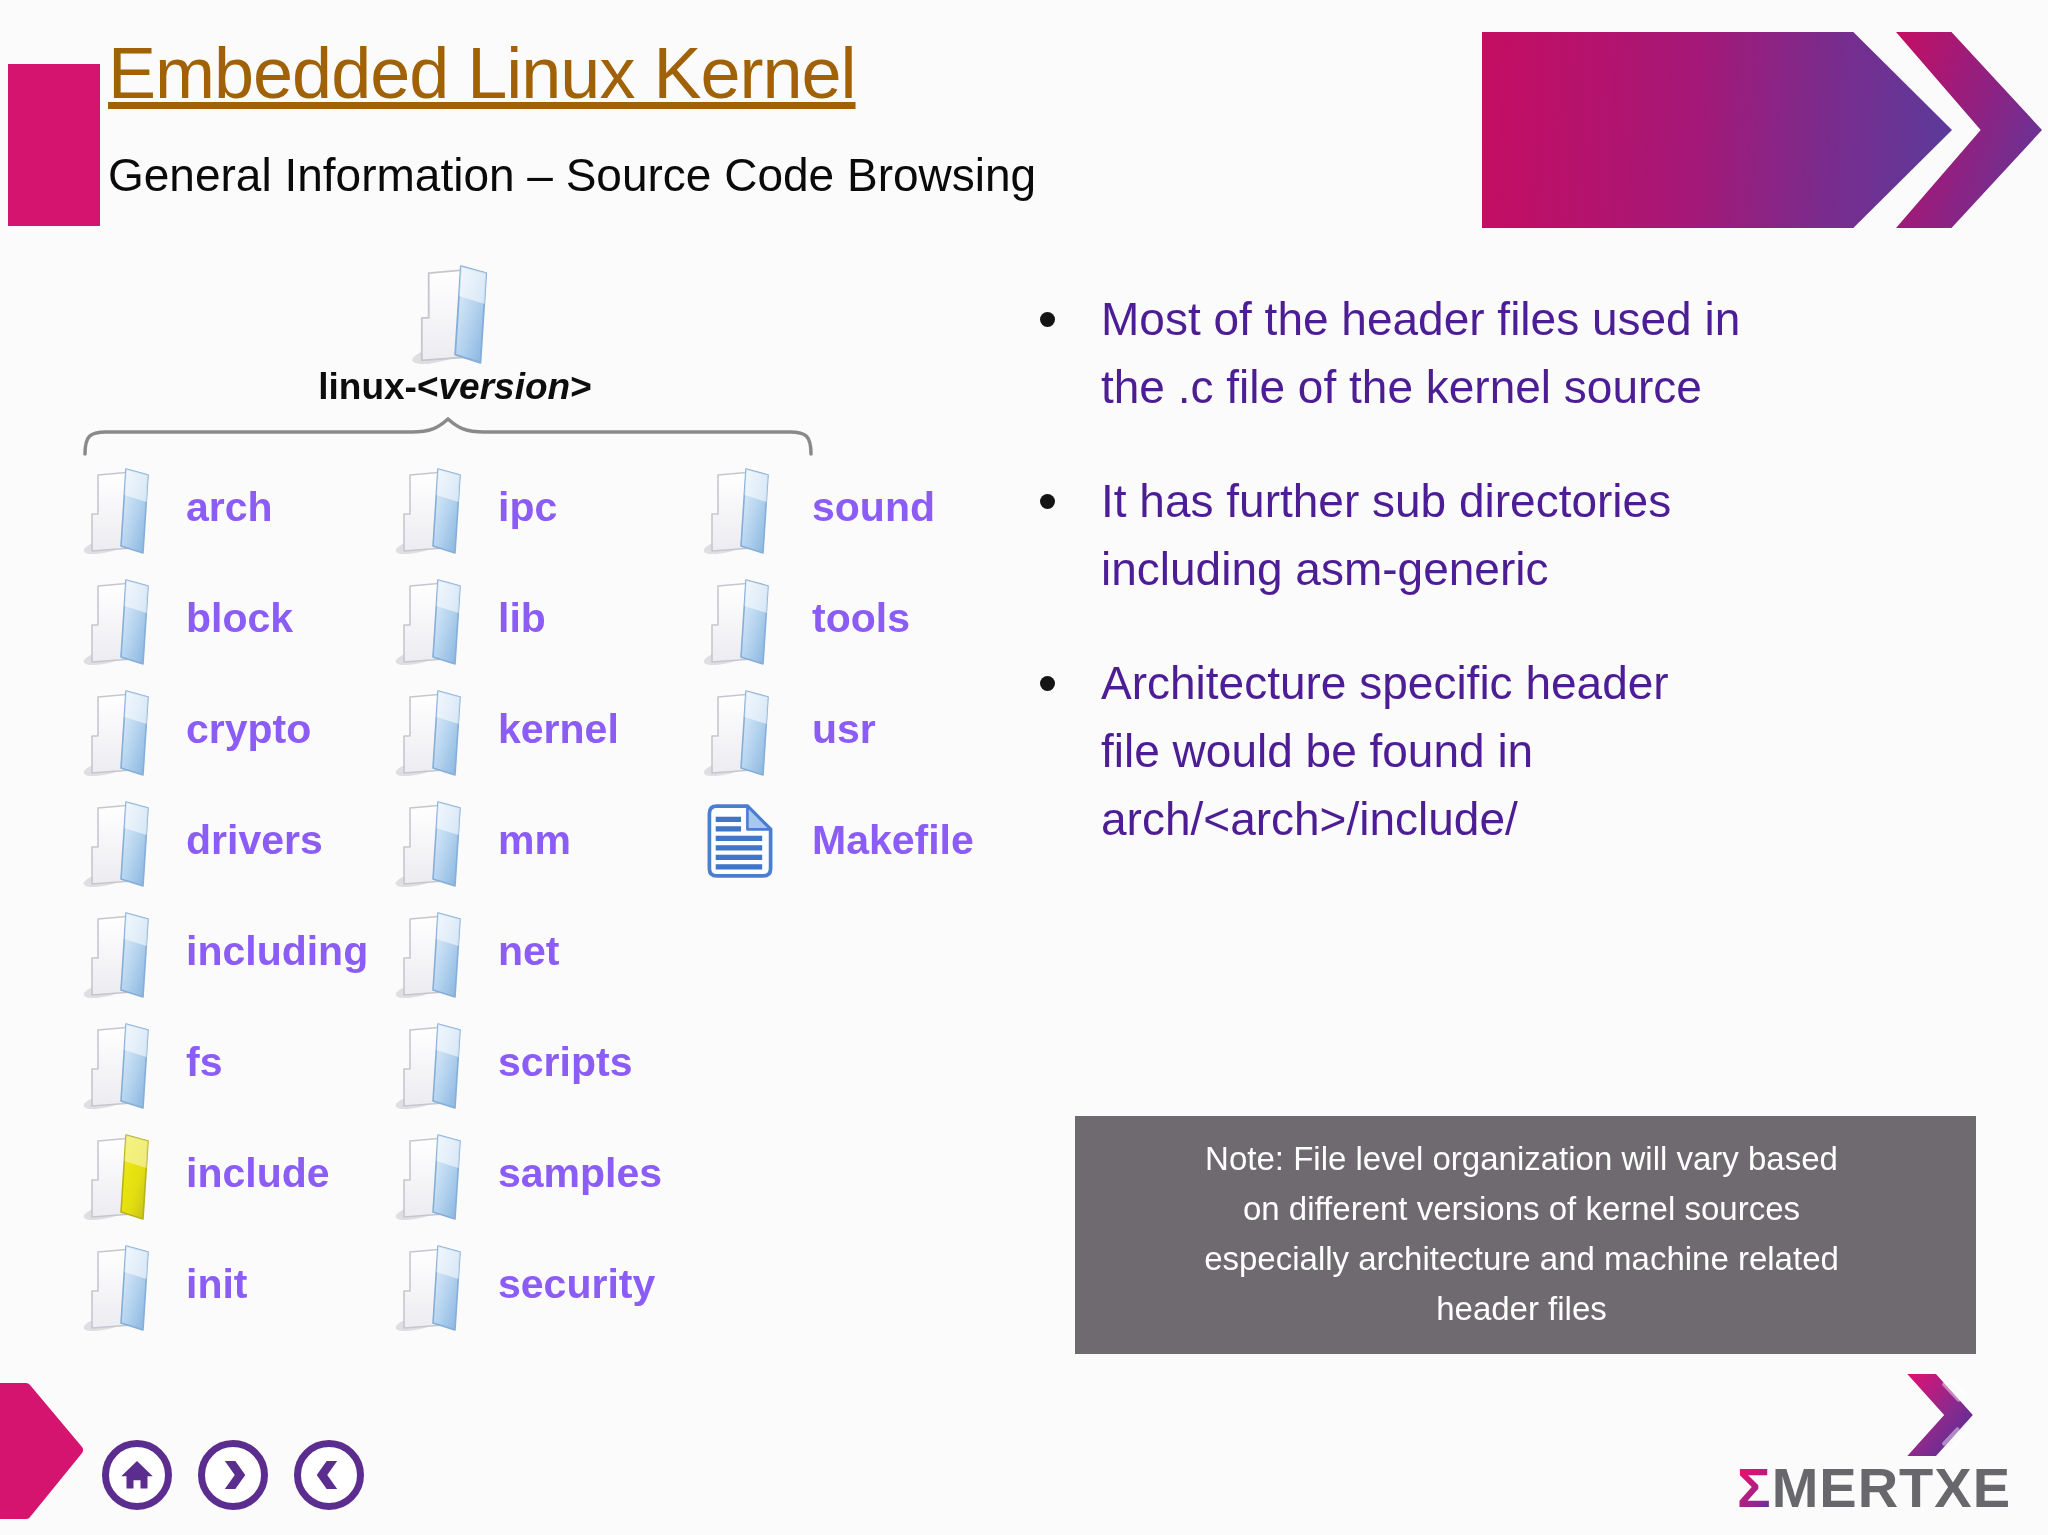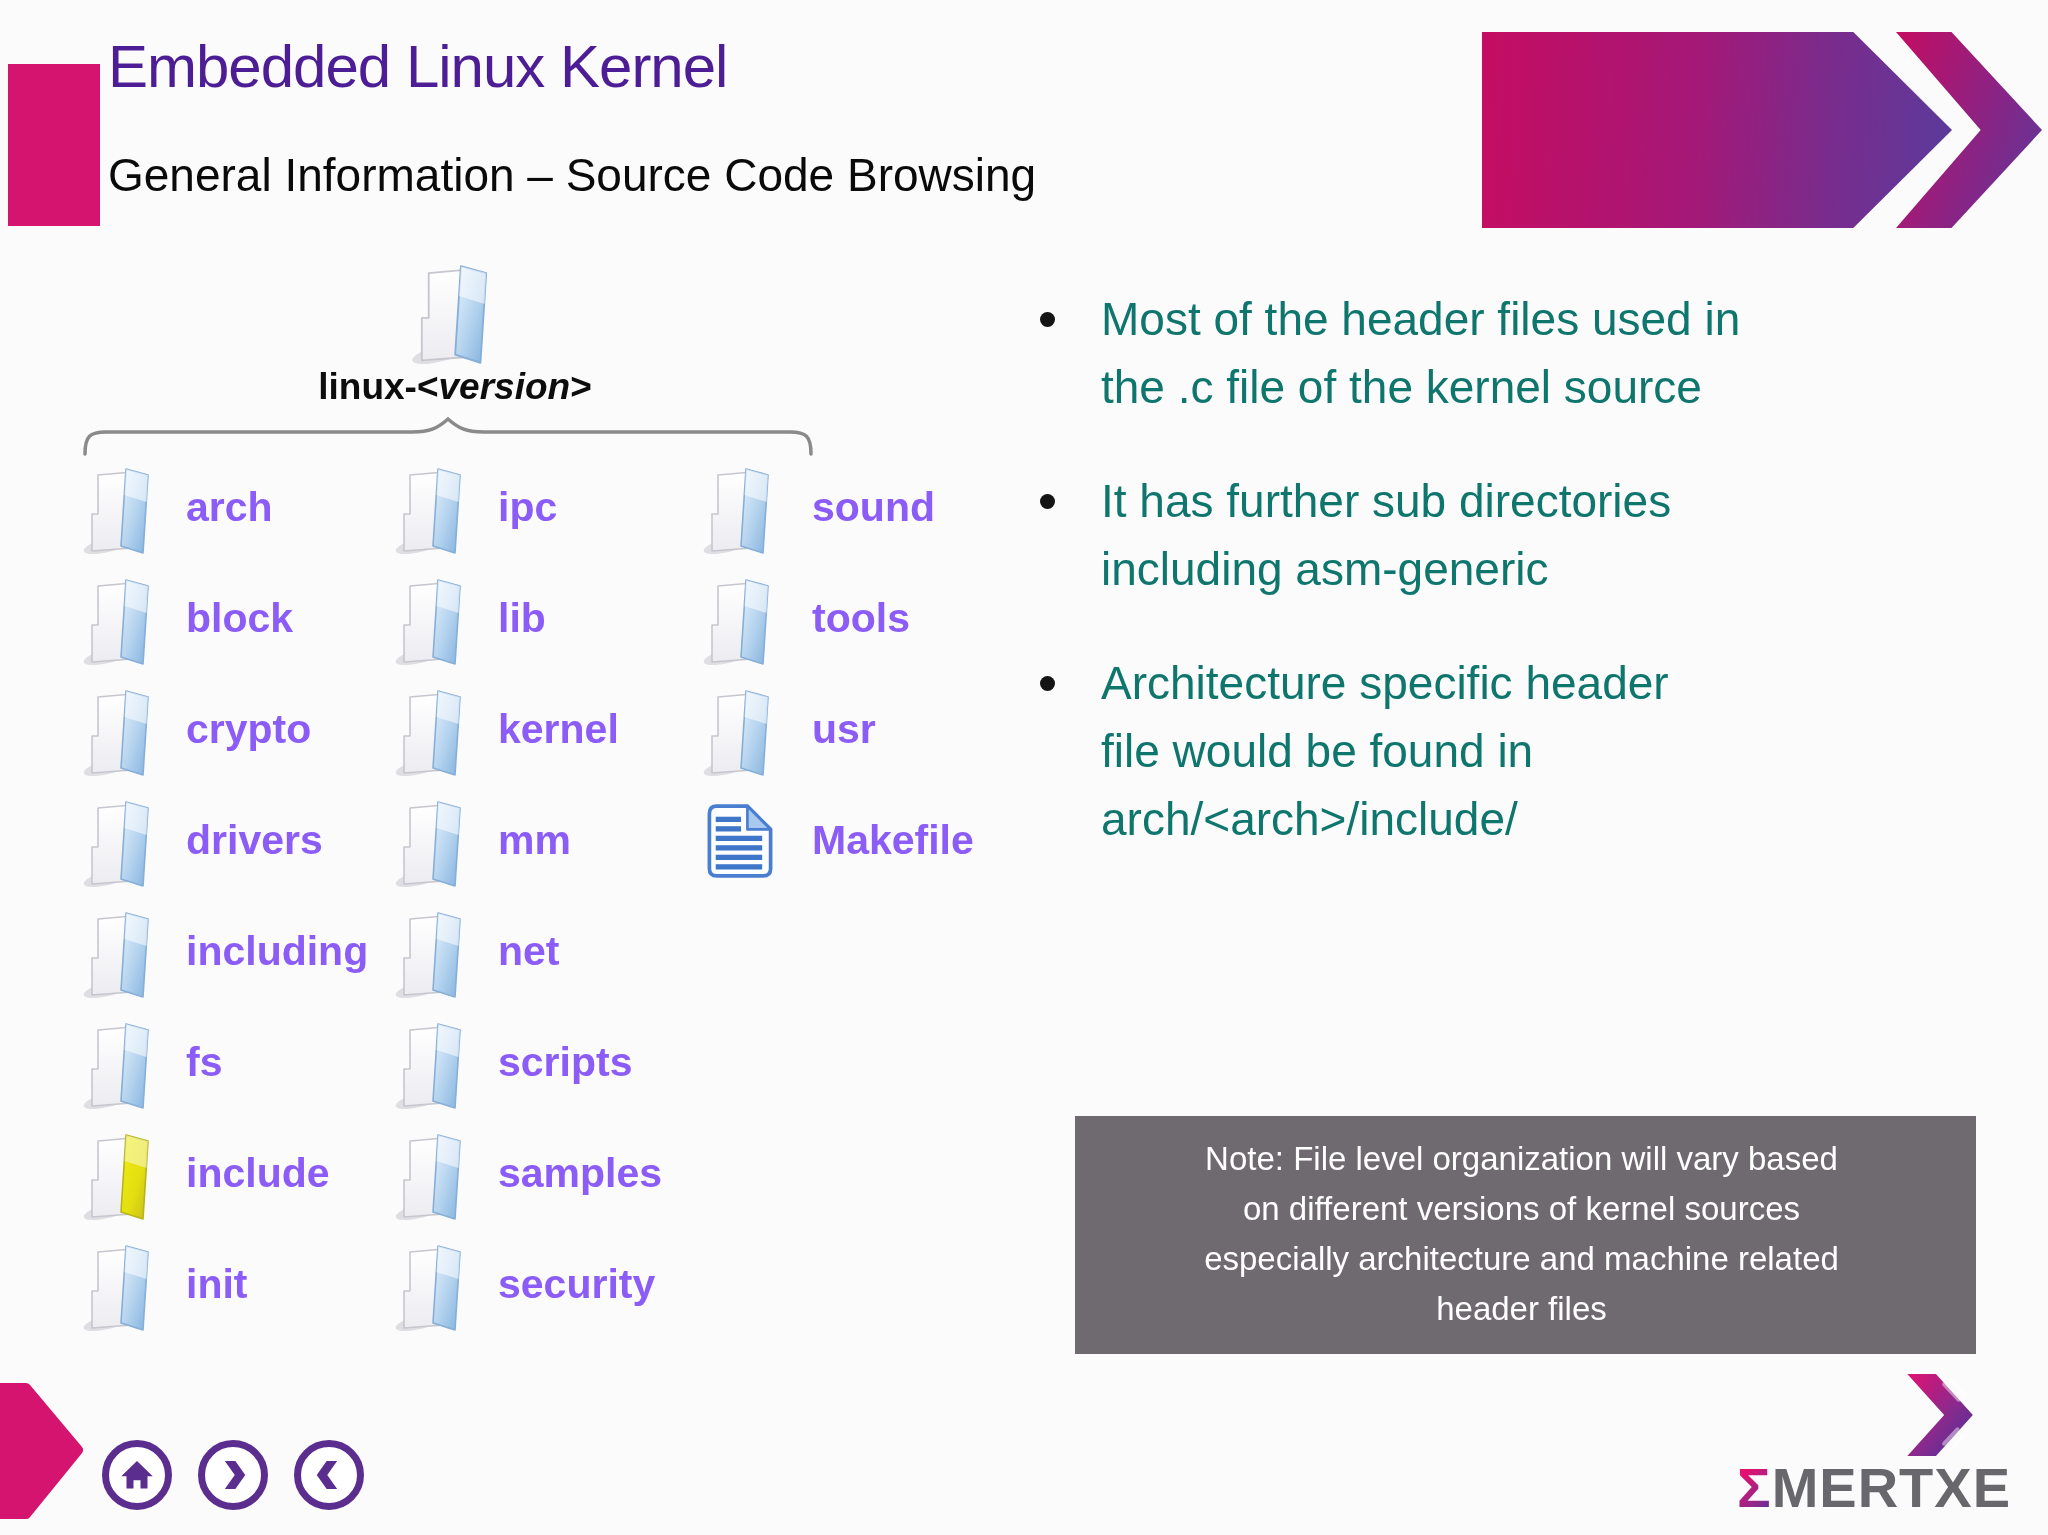--- a/index.html
+++ b/index.html
@@ -1,21 +1,21 @@
 <!DOCTYPE html>
 <html><head>
 <meta charset="utf-8">
 <style>
   html,body{margin:0;padding:0;background:#e8e8e8;}
   .slide{position:relative;width:2048px;height:1535px;background:#fcfbfc;overflow:hidden;
          font-family:"Liberation Sans",sans-serif;color:#111;}
 
   
   .accent-block{position:absolute;left:8px;top:64px;width:92px;height:162px;background:#d4146e;}
-  .title{position:absolute;left:108px;top:32px;font-size:60px;line-height:1.15;letter-spacing:-1px;color:#4c1d95;white-space:nowrap;}
+  .title{position:absolute;left:108px;top:32px;font-size:72px;line-height:1.15;letter-spacing:-1px;color:#a16207;white-space:nowrap;text-decoration:underline;}
   .subtitle{position:absolute;left:108px;top:148px;font-size:46px;color:#0a0a0a;white-space:nowrap;}
   .hero-arrow{position:absolute;left:1482px;top:32px;width:470px;height:196px;
       background:linear-gradient(93deg,#c50d62 0%,#a51877 45%,#7b2b8c 72%,#5a3b9b 100%);
       clip-path:polygon(0 0,79% 0,100% 50%,79% 100%,0 100%);}
   .hero-chevron{position:absolute;left:1896px;top:32px;width:146px;height:196px;
       background:linear-gradient(110deg,#c50d62 0%,#8b2384 55%,#5a3b9b 100%);
       clip-path:polygon(0 0,38% 0,100% 50%,38% 100%,0 100%,58% 50%);}
 
   
   .root-icon{position:absolute;left:408px;top:258px;width:92px;height:106px;}
@@ -28,21 +28,21 @@
   .tree-item{display:flex;align-items:center;height:111px;}
   .fi{width:80px;height:92px;flex:none;}
   .fi-file{width:68px;height:76px;flex:none;margin:0 6px;}
   .flabel{margin-left:26px;font-size:41px;font-weight:700;color:#8b5cf6;white-space:nowrap;}
   .col3 .flabel{margin-left:32px;}
 
   
   .bullets{position:absolute;left:1040px;top:285px;width:880px;}
   .bullet{display:flex;margin-bottom:46px;}
   .dot{width:15px;height:15px;border-radius:50%;background:#141414;margin:27px 46px 0 0;flex:none;}
-  .btext{font-size:46px;line-height:68px;color:#0f766e;}
+  .btext{font-size:46px;line-height:68px;color:#4c1d95;}
 
   
   .note{position:absolute;left:1075px;top:1116px;width:901px;box-sizing:border-box;
       background:#6f6a6f;color:#ffffff;text-align:center;font-size:33px;line-height:50px;
       padding:18px 32px 20px 24px;}
 
   
   .footer-shape{position:absolute;left:-2px;top:1380px;width:92px;height:142px;}
   .nav{position:absolute;left:102px;top:1440px;display:flex;gap:26px;}
   .nav-btn{width:70px;height:70px;border-radius:50%;border:7px solid #5b2d8e;background:#fff;

